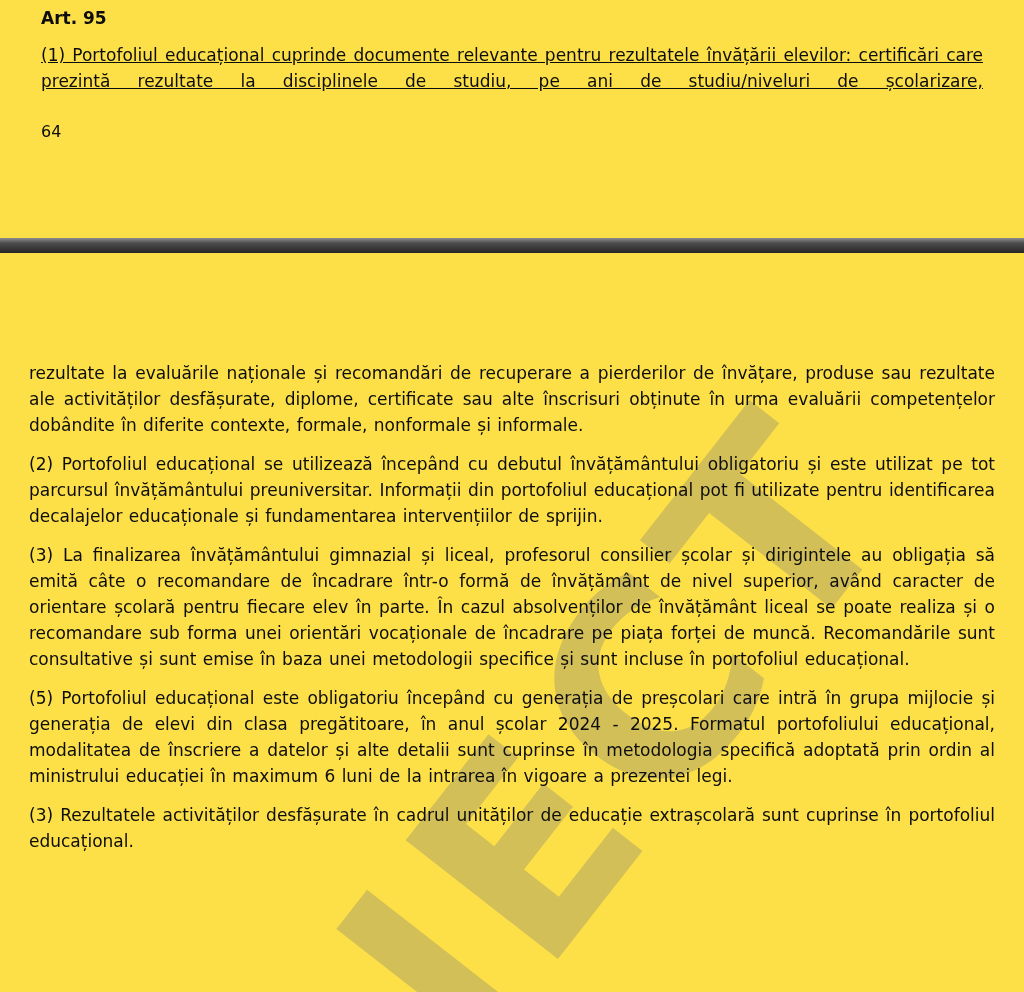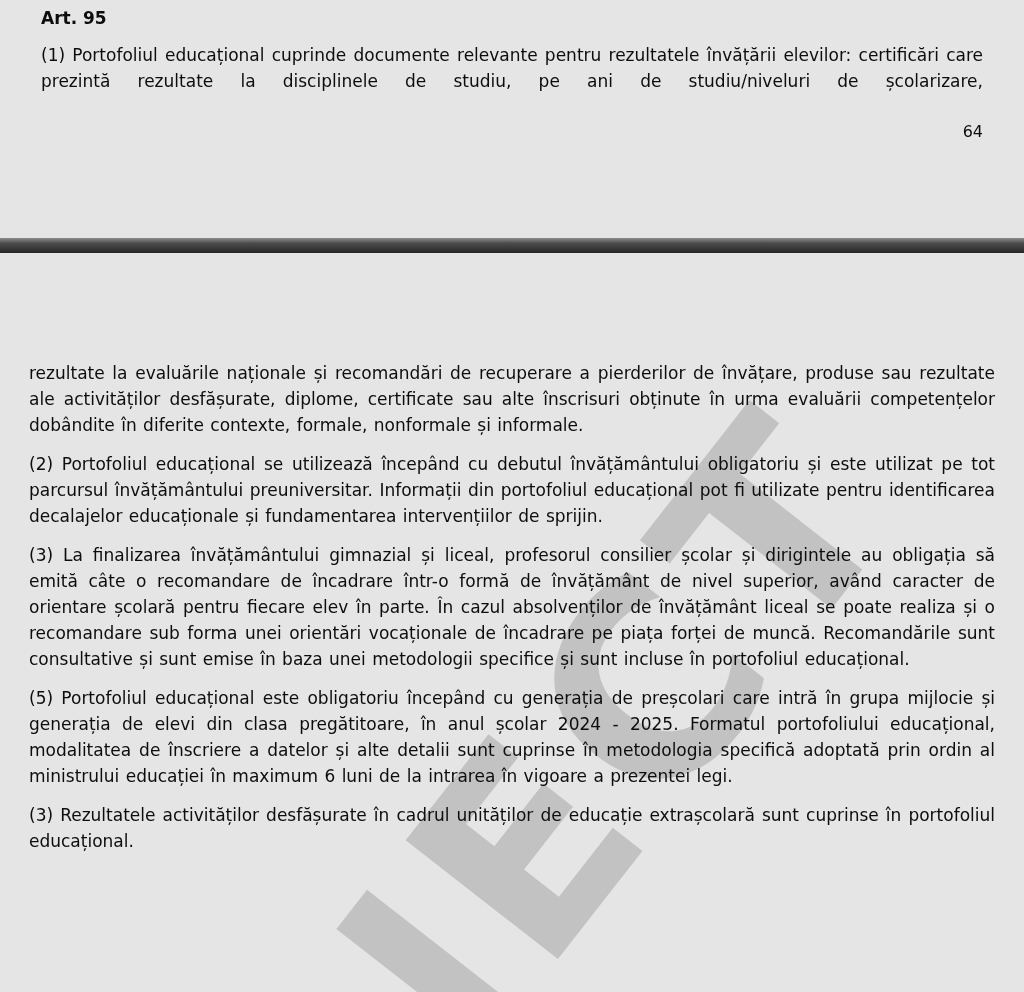--- a/index.html
+++ b/index.html
@@ -8,44 +8,45 @@
     height: 992px;
     background: #ffffff;
     font-family: "DejaVu Sans", "Liberation Sans", sans-serif;
     color: #0d0d0d;
   }
   .doc {
     position: relative;
     width: 1024px;
     height: 992px;
     overflow: hidden;
-    background: #e5e5e5;
+    background: #fde047;
   }
   
   .page-top {
     position: relative;
     z-index: 2;
     padding: 8px 41px 0 41px;
   }
   .article-heading {
     font-size: 17px;
     font-weight: 700;
     margin-bottom: 14px;
   }
   p.body-par {
     font-size: 17px;
     line-height: 26px;
     text-align: justify;
     word-spacing: 1px;
   }
   p.force-justify {
     text-align-last: justify;
+    text-decoration: underline;
   }
   .page-number {
-    text-align: right;
+    text-align: left;
     font-size: 16px;
     margin-top: 28px;
   }
   
   .page-break {
     position: absolute;
     left: 0;
     top: 238px;
     width: 1024px;
     height: 15px;

